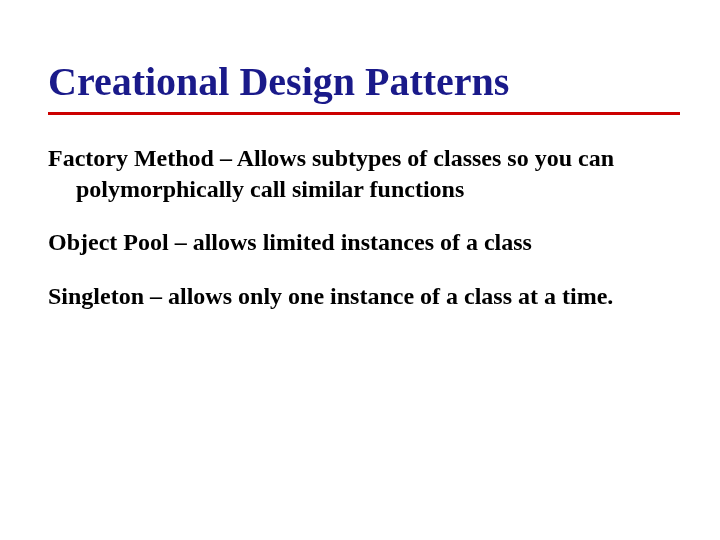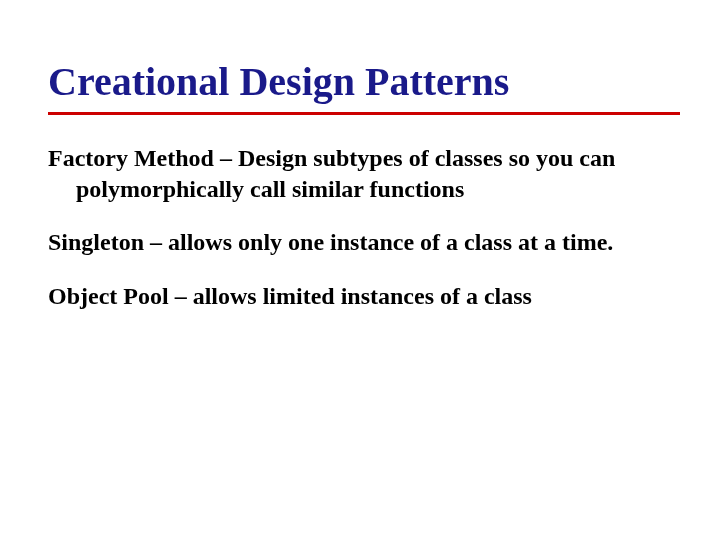--- a/index.html
+++ b/index.html
@@ -43,17 +43,17 @@
     text-indent: -28px;
   }
 </style>
 </head>
 <body>
 
 <div class="slide">
   <h1 class="title">Creational Design Patterns</h1>
   <hr class="rule">
   <div class="body-text">
-    <p class="item">Factory Method – Design subtypes of classes so you can polymorphically call similar functions</p>
+    <p class="item">Factory Method – Allows subtypes of classes so you can polymorphically call similar functions</p>
+    <p class="item">Object Pool – allows limited instances of a class</p>
     <p class="item">Singleton – allows only one instance of a class at a time.</p>
-    <p class="item">Object Pool – allows limited instances of a class</p>
   </div>
 </div>
 
 </body></html>

